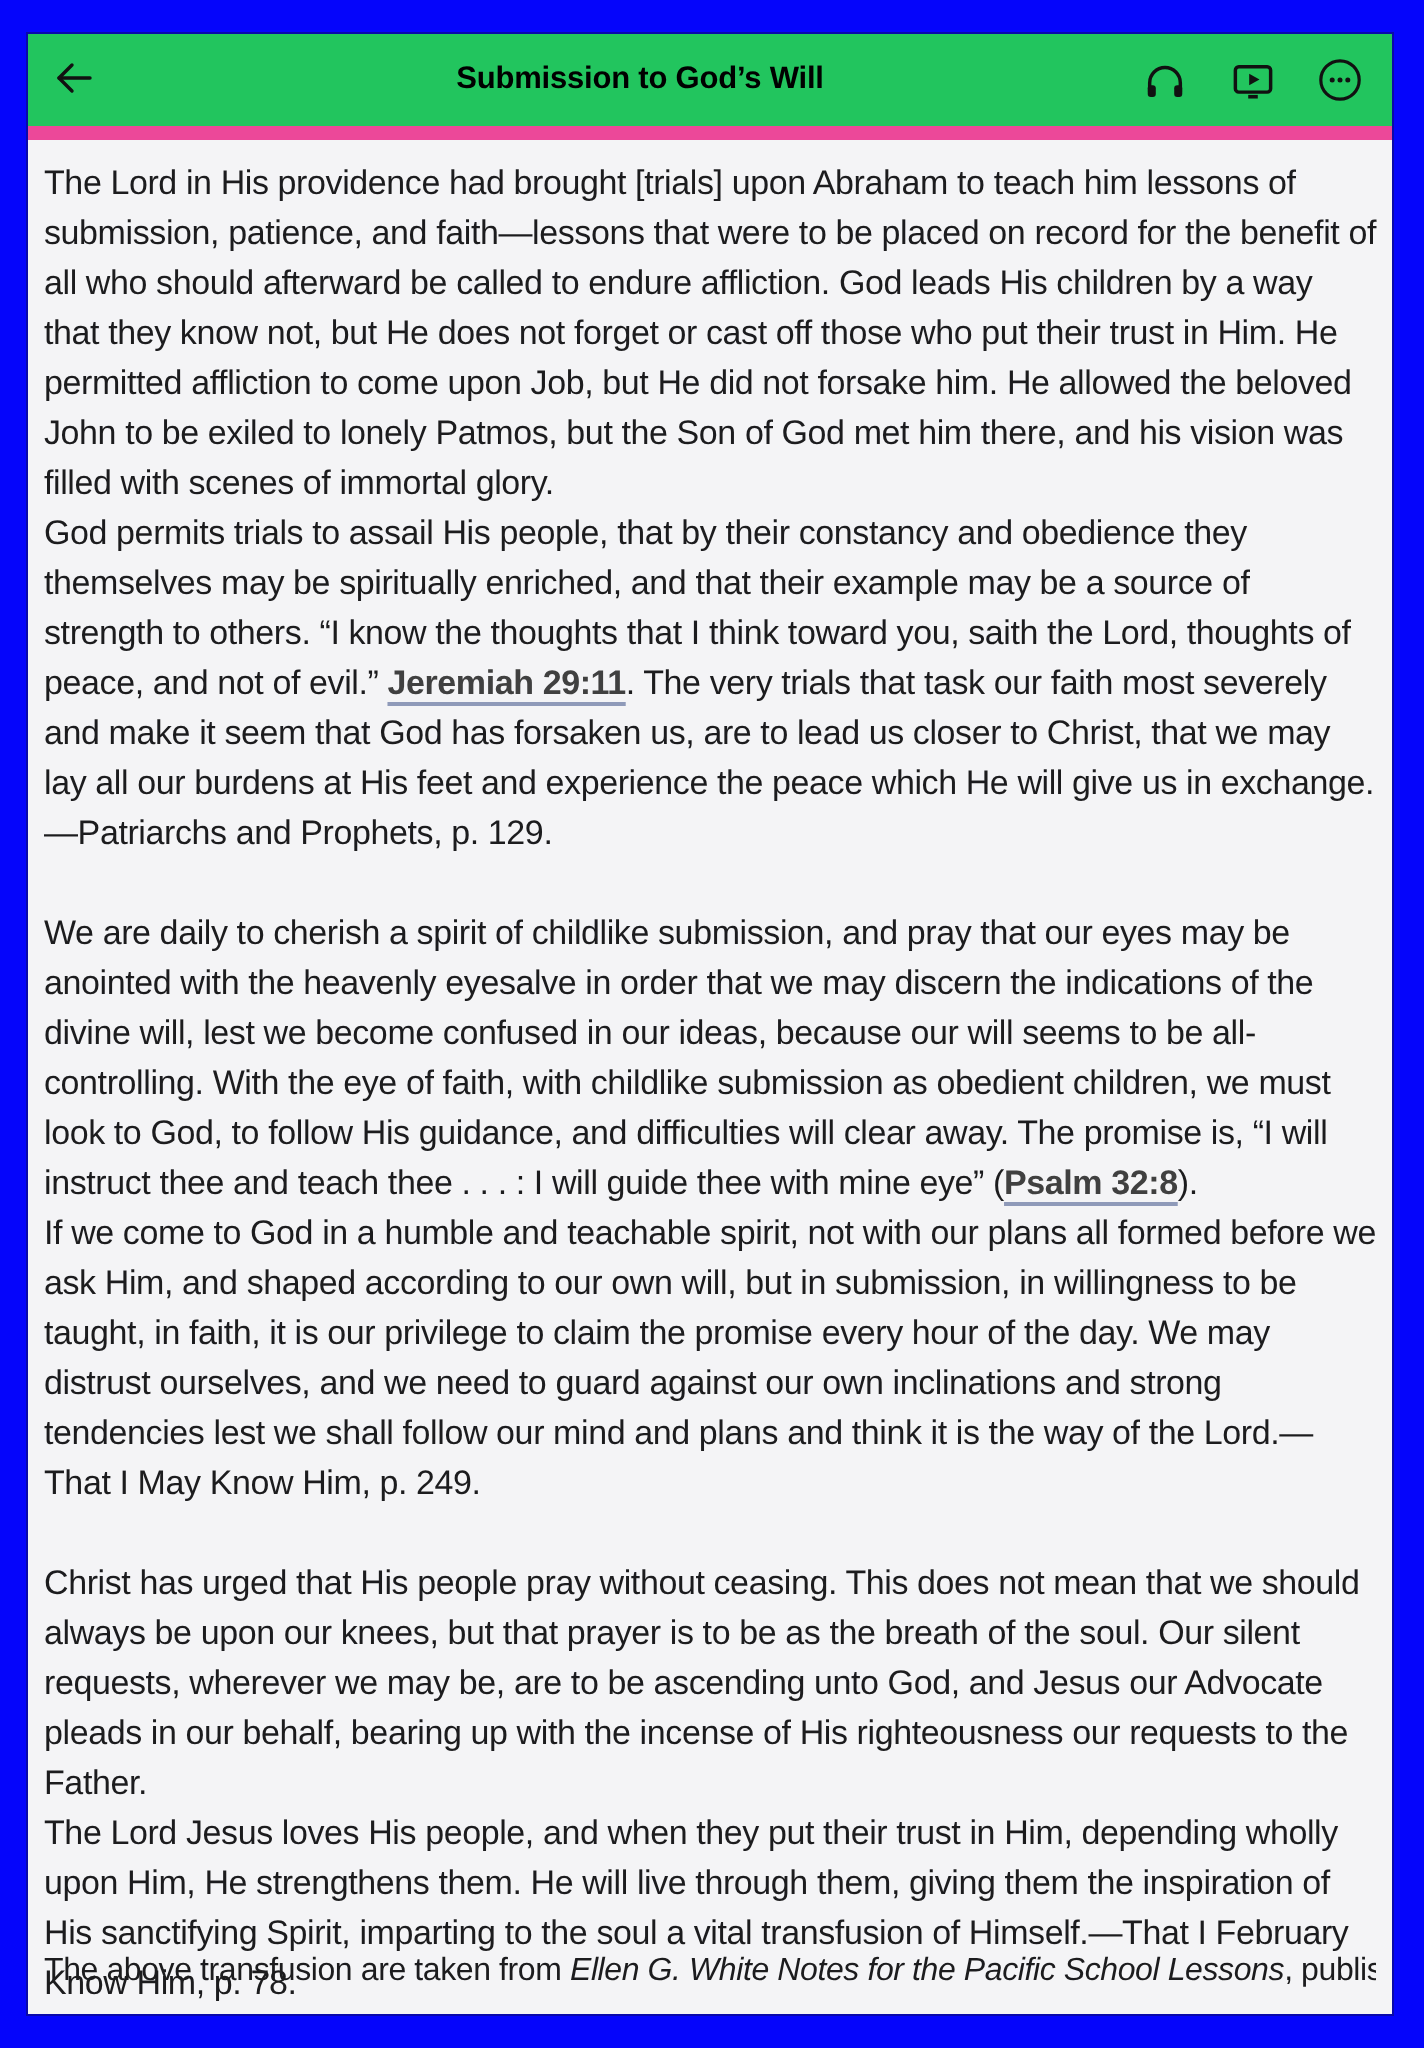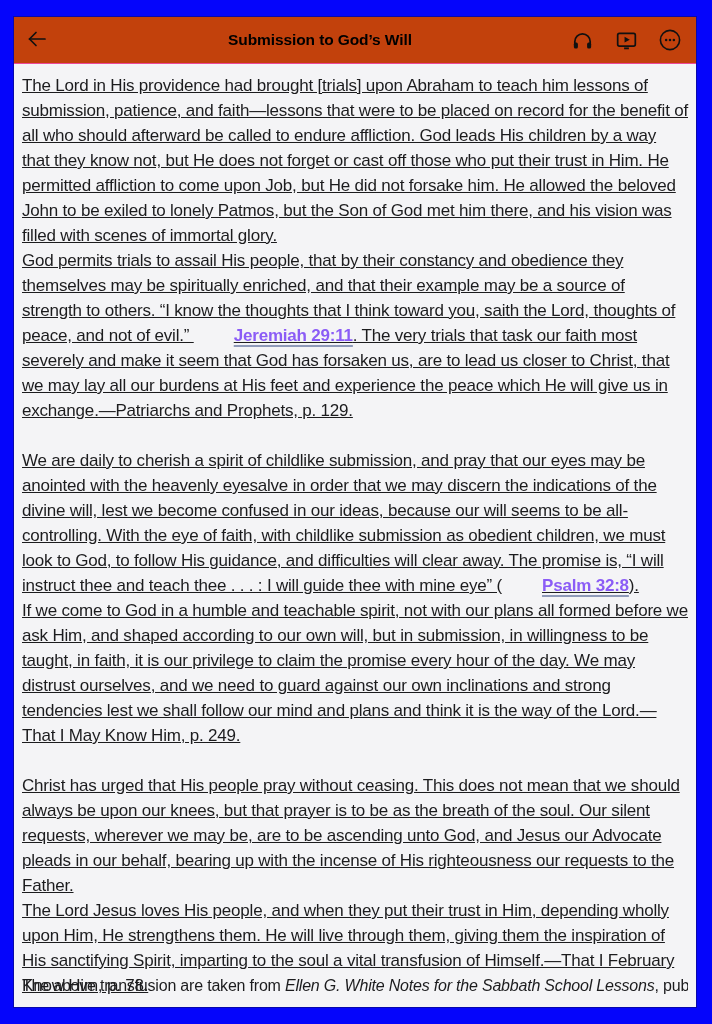--- a/index.html
+++ b/index.html
@@ -19,25 +19,25 @@
     box-shadow: 0 0 0 1px rgba(15,15,70,0.45);
     display: flex;
     flex-direction: column;
     overflow: hidden;
   }
 
   
   .header {
     height: 46px;
     flex: 0 0 46px;
-    background: #c2410c;
+    background: #22c55e;
     position: relative;
     display: flex;
     align-items: center;
-    border-bottom: 1px solid #ec4899;
+    border-bottom: 7px solid #ec4899;
   }
   .back-btn {
     position: absolute;
     left: 2px; top: 0;
     width: 42px; height: 46px;
     display: flex; align-items: center; justify-content: center;
     background: none; border: none; cursor: pointer; padding: 0;
   }
   .header-title {
     position: absolute;
@@ -66,31 +66,30 @@
   .content {
     flex: 1 1 auto;
     position: relative;
     padding: 9px 8px 0 8px;
     overflow: hidden;
     color: #1c1c1e;
     font-size: 17px;
     line-height: 25px;
     letter-spacing: -0.2px;
   }
-  .block { margin: 0 0 25px 0; text-decoration: underline; }
+  .block { margin: 0 0 25px 0; }
   .para { margin: 0; padding: 0; }
   .scripture-link {
     font-weight: 700;
-    color: #8b5cf6;
+    color: #404040;
     text-decoration: underline;
     text-decoration-color: #8f9ab9;
     text-decoration-thickness: 1.5px;
     text-underline-offset: 4px;
     cursor: pointer;
-    margin-left: 40px;
   }
   .italic { font-style: italic; }
 
   .footer-note {
     position: absolute;
     left: 8px; right: 8px; bottom: 10px;
     font-size: 16px;
     line-height: 23px;
     color: #1c1c1e;
     letter-spacing: -0.2px;
@@ -155,16 +154,16 @@
         </div>
         <div class="block">
           <p class="para"><span>We are daily to cherish a spirit of childlike submission, and pray that our eyes may be anointed with the heavenly eyesalve in order that we may discern the indications of the divine will, lest we become confused in our ideas, because our will seems to be all-controlling. With the eye of faith, with childlike submission as obedient children, we must look to God, to follow His guidance, and difficulties will clear away. The promise is, “I will instruct thee and teach thee . . . : I will guide thee with mine eye” (</span><span class="scripture-link">Psalm 32:8</span><span>).</span></p>
           <p class="para"><span>If we come to God in a humble and teachable spirit, not with our plans all formed before we ask Him, and shaped according to our own will, but in submission, in willingness to be taught, in faith, it is our privilege to claim the promise every hour of the day. We may distrust ourselves, and we need to guard against our own inclinations and strong tendencies lest we shall follow our mind and plans and think it is the way of the Lord.—That I May Know Him, p. 249.</span></p>
         </div>
         <div class="block">
           <p class="para"><span>Christ has urged that His people pray without ceasing. This does not mean that we should always be upon our knees, but that prayer is to be as the breath of the soul. Our silent requests, wherever we may be, are to be ascending unto God, and Jesus our Advocate pleads in our behalf, bearing up with the incense of His righteousness our requests to the Father.</span></p>
           <p class="para"><span>The Lord Jesus loves His people, and when they put their trust in Him, depending wholly upon Him, He strengthens them. He will live through them, giving them the inspiration of His sanctifying Spirit, imparting to the soul a vital transfusion of Himself.—That I February Know Him, p. 78.</span></p>
         </div>
       </div>
-    <div id="footer-note" class="footer-note"><span>The above transfusion are taken from </span><span class="italic">Ellen G. White Notes for the Sabbath School Lessons</span><span>, published by Pacific</span></div>
+    <div id="footer-note" class="footer-note"><span>The above transfusion are taken from </span><span class="italic">Ellen G. White Notes for the Pacific School Lessons</span><span>, published by Pacific</span></div>
   </div>
 
 </div>
 
 </body></html>

